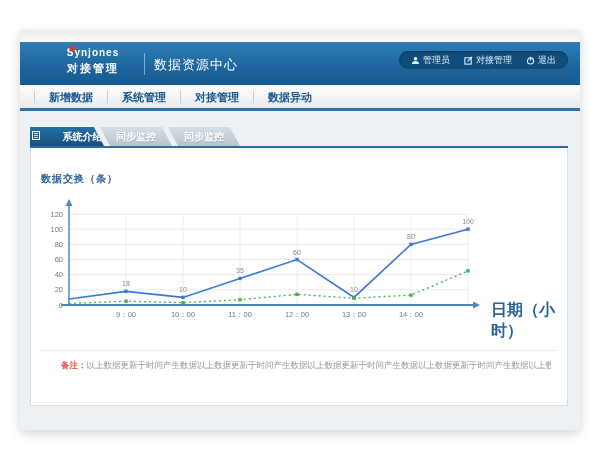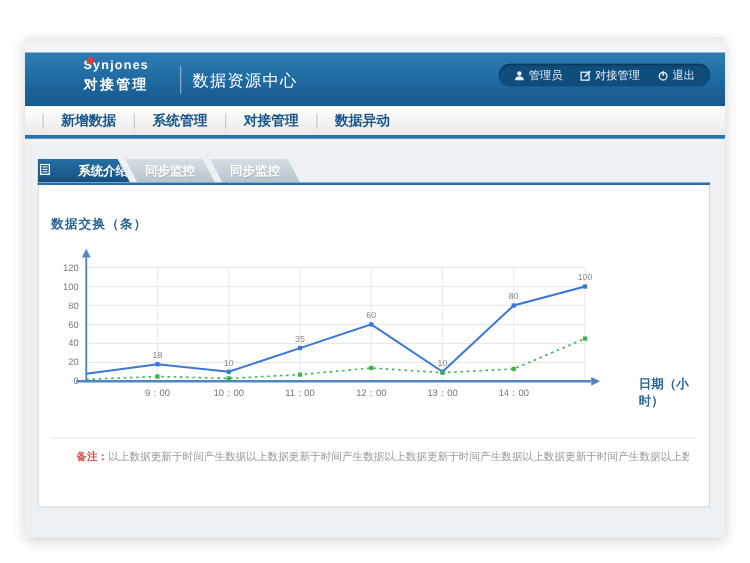--- a/index.html
+++ b/index.html
@@ -43,21 +43,21 @@
          text-shadow:0 1px 1px rgba(0,0,0,.15); }
   .tab-underline { position:absolute; left:10px; top:116px; width:538px; height:2px; background:#2d6da3; }
   
   .panel { position:absolute; left:10px; top:118px; width:538px; height:258px;
            background:#ffffff; border:1px solid #d8dce0; border-top:none; }
   .radios { position:absolute; top:7px; right:14px; display:flex; gap:16px; }
   .radio { display:flex; align-items:center; gap:4px; font-size:9px; color:#666; cursor:pointer; }
   .radio-dot { width:7px; height:7px; border-radius:50%; background:#c6c6c6; }
   .radio-dot.sel { background:#1b4a7e; }
   .ylabel { position:absolute; left:10px; top:24px; font-size:10px; font-weight:bold; color:#2a6496; letter-spacing:1px; }
-  .xlabel { position:absolute; left:480px; top:152px; font-size:10px; font-weight:bold; color:#2a6496; }
+  .xlabel { position:absolute; left:460px; top:152px; font-size:16px; font-weight:bold; color:#2a6496; }
   #chart { position:absolute; left:0; top:0; pointer-events:none; }
   .chart-legend { position:absolute; left:464px; top:82px; display:flex; flex-direction:column; gap:10px; }
   .legend-row { display:flex; align-items:center; gap:6px; font-size:9px; color:#555; }
   .legend-line-solid { width:22px; height:0; border-top:2px solid #3a78d8; }
   .legend-line-dotted { width:22px; height:0; border-top:2px dotted #3bb54a; }
   .panel-divider { position:absolute; left:10px; top:202px; width:516px; height:1px; background:#ececec; }
   .note { position:absolute; left:30px; top:212px; width:490px; font-size:8.5px; color:#999;
           white-space:nowrap; overflow:hidden; }
   .note-prefix { color:#d9534f; font-weight:bold;margin-top:28px; }
 </style>

